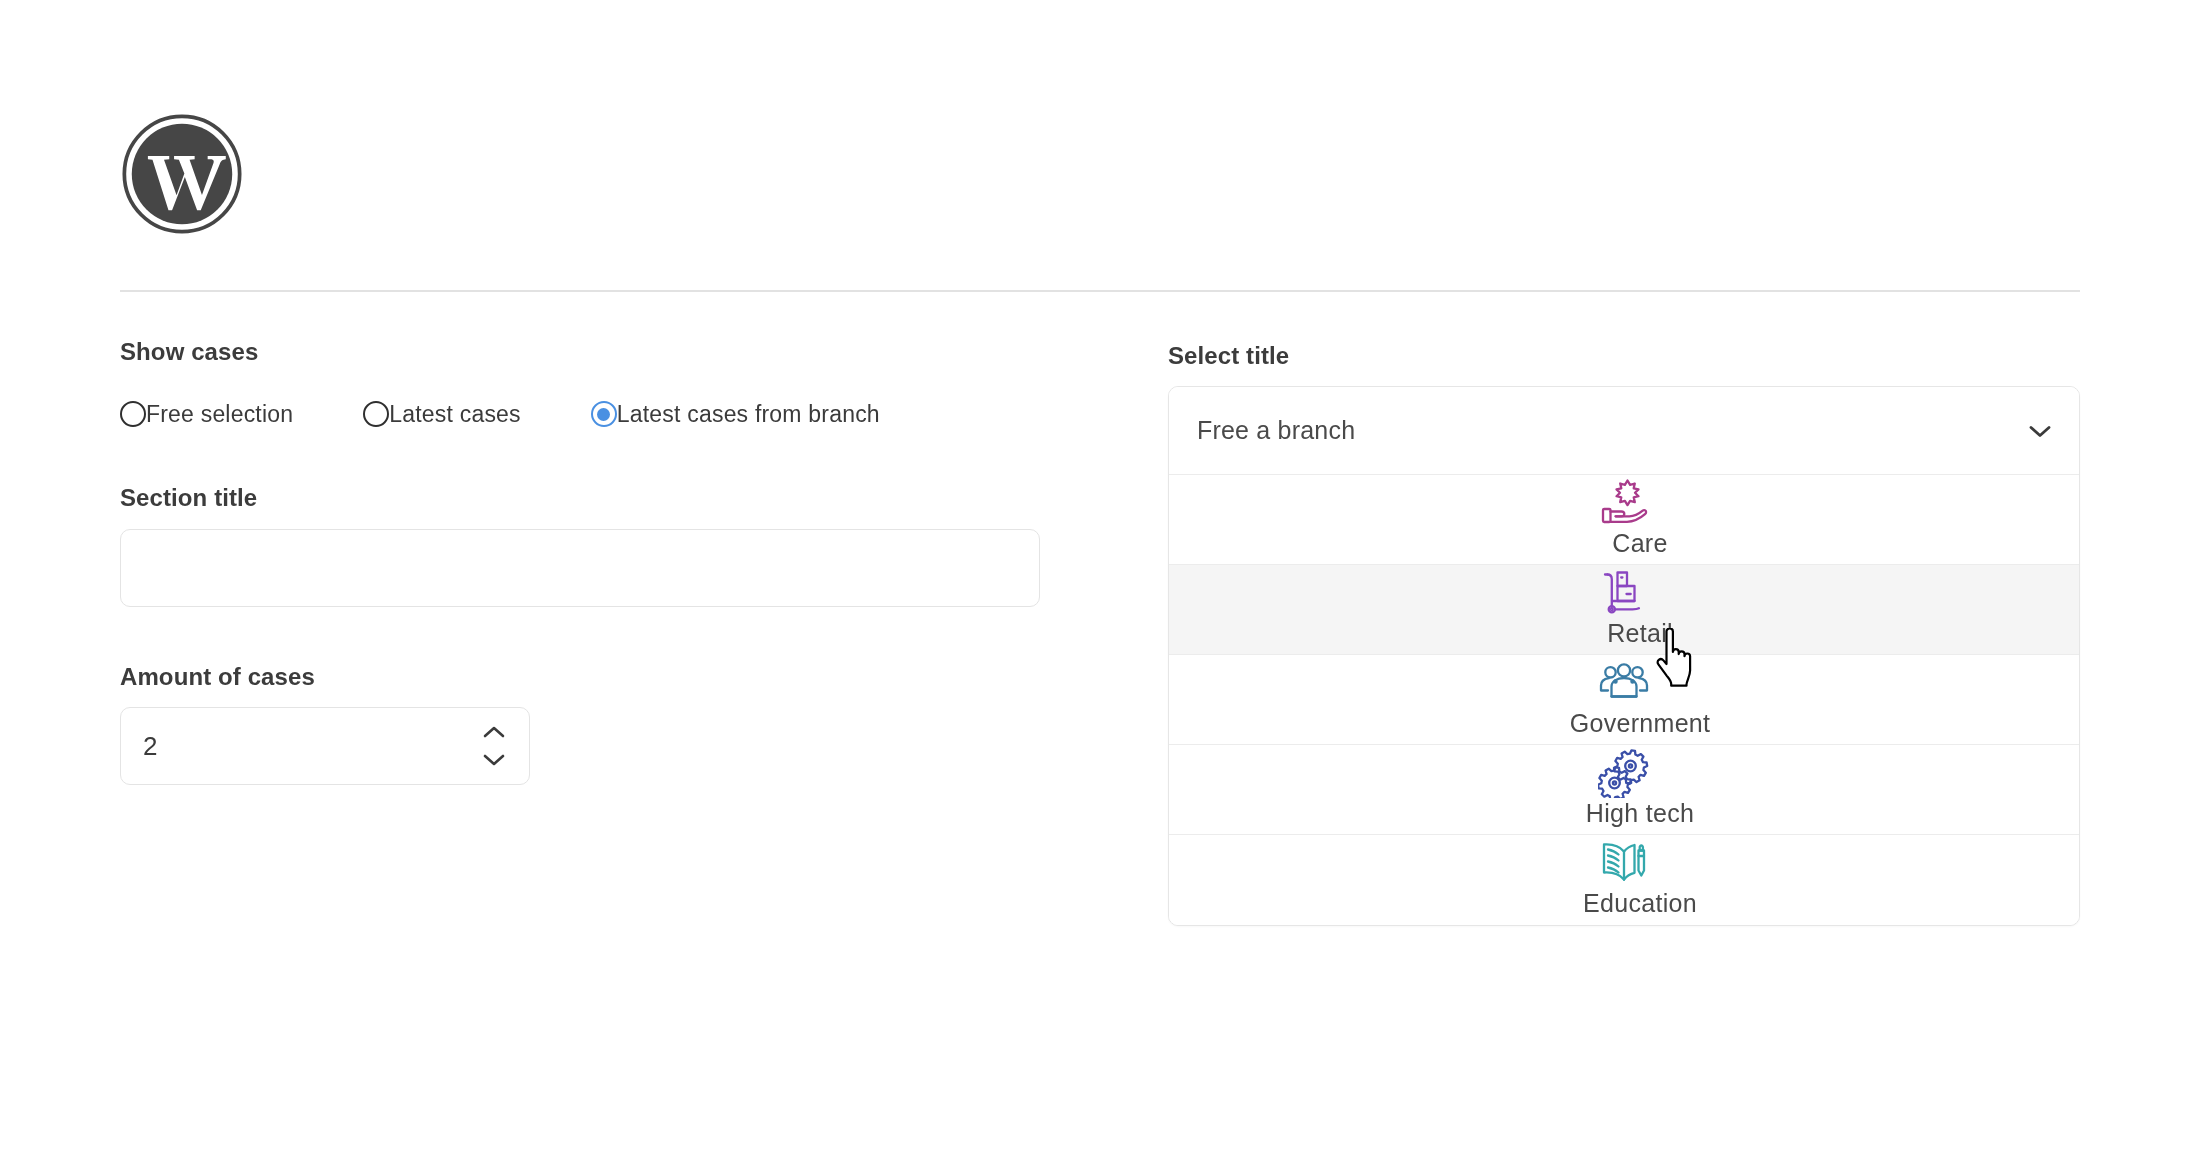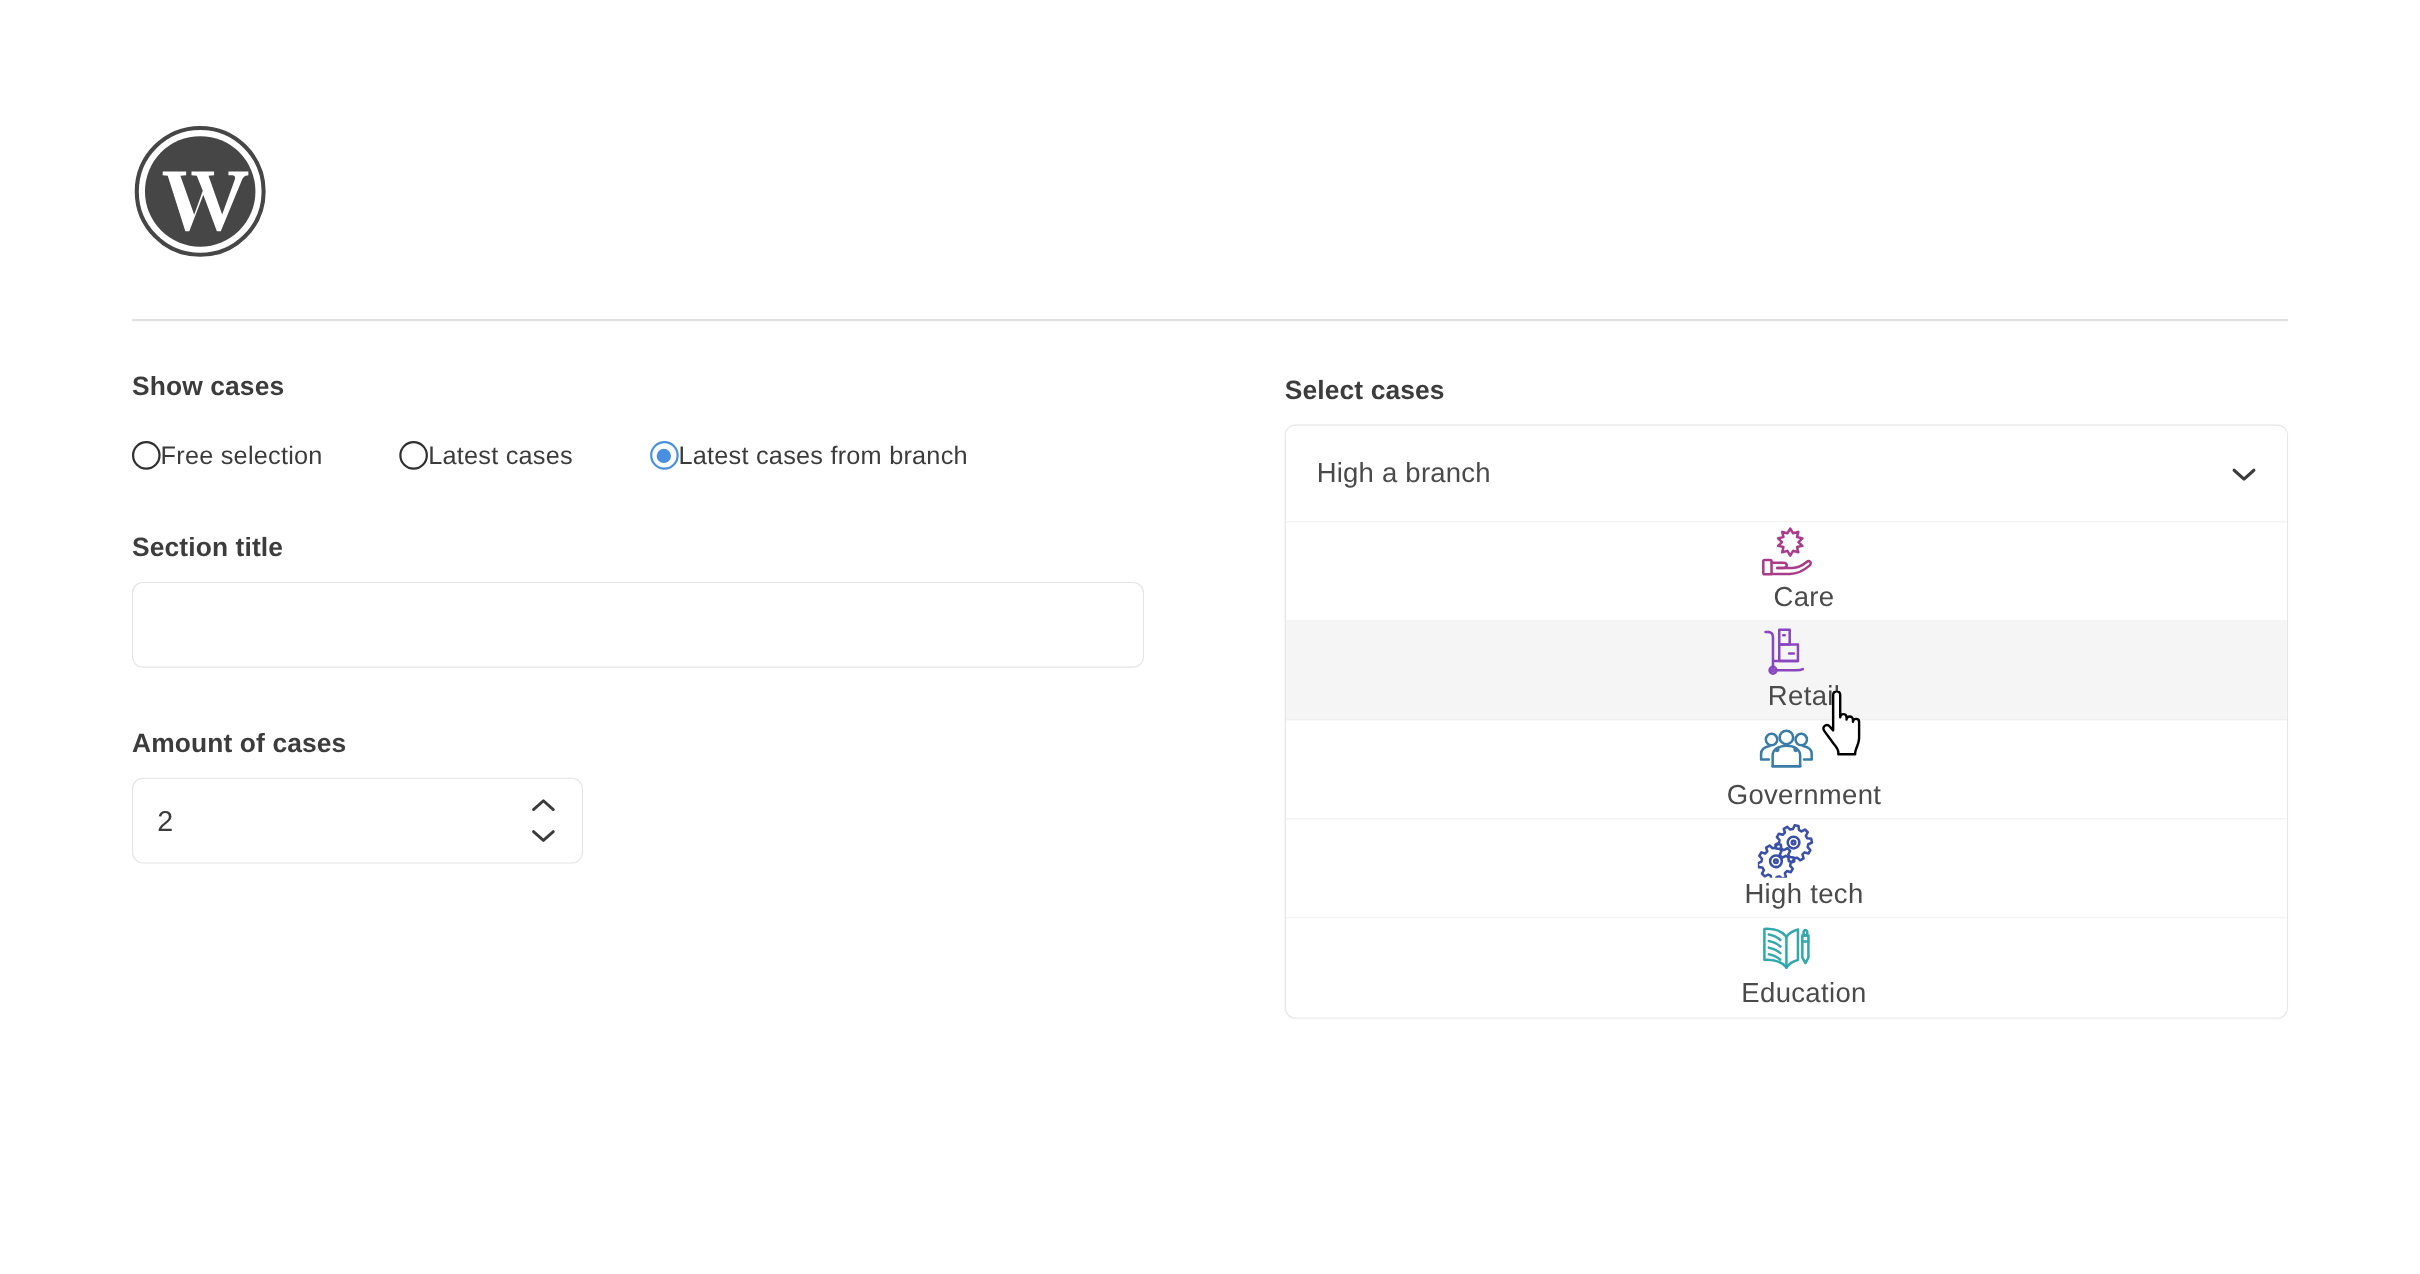--- a/index.html
+++ b/index.html
@@ -175,26 +175,26 @@
           </svg>
           <svg width="26" height="16" viewBox="0 0 26 16">
             <polyline points="4,4 13,12 22,4" fill="none" stroke="#3b3b3b" stroke-width="2.6" stroke-linecap="round" stroke-linejoin="round"></polyline>
           </svg>
         </span>
       </div>
     </div>
   </div>
 
   <div class="right-col">
-    <div class="right-label">Select cases</div>
+    <div class="right-label">Select title</div>
 
     <div class="select-panel">
 
       <div class="select-head">
-        <span class="select-head-text">High a branch</span>
+        <span class="select-head-text">Free a branch</span>
         <svg class="chev" width="26" height="16" viewBox="0 0 26 16">
           <polyline points="4,4.5 13,12.5 22,4.5" fill="none" stroke="#3b3b3b" stroke-width="2.8" stroke-linecap="round" stroke-linejoin="round"></polyline>
         </svg>
       </div>
 
       <div class="opt-row">
         <span class="opt-icon">
           <svg width="52" height="52" viewBox="0 0 52 52">
             <g fill="none" stroke="#a93b8b" stroke-width="2.3" stroke-linejoin="round" stroke-linecap="round">
               <path d="M29.5 4.5l-2.6 4.3-4.7-1.3 1.1 4.8-4.8 1.1 3.5 3.4-3.5 3.4 4.8 1.1-1.1 4.8 4.7-1.3 2.6 4.3 2.6-4.3 4.7 1.3-1.1-4.8 4.8-1.1-3.5-3.4 3.5-3.4-4.8-1.1 1.1-4.8-4.7 1.3z"></path>

